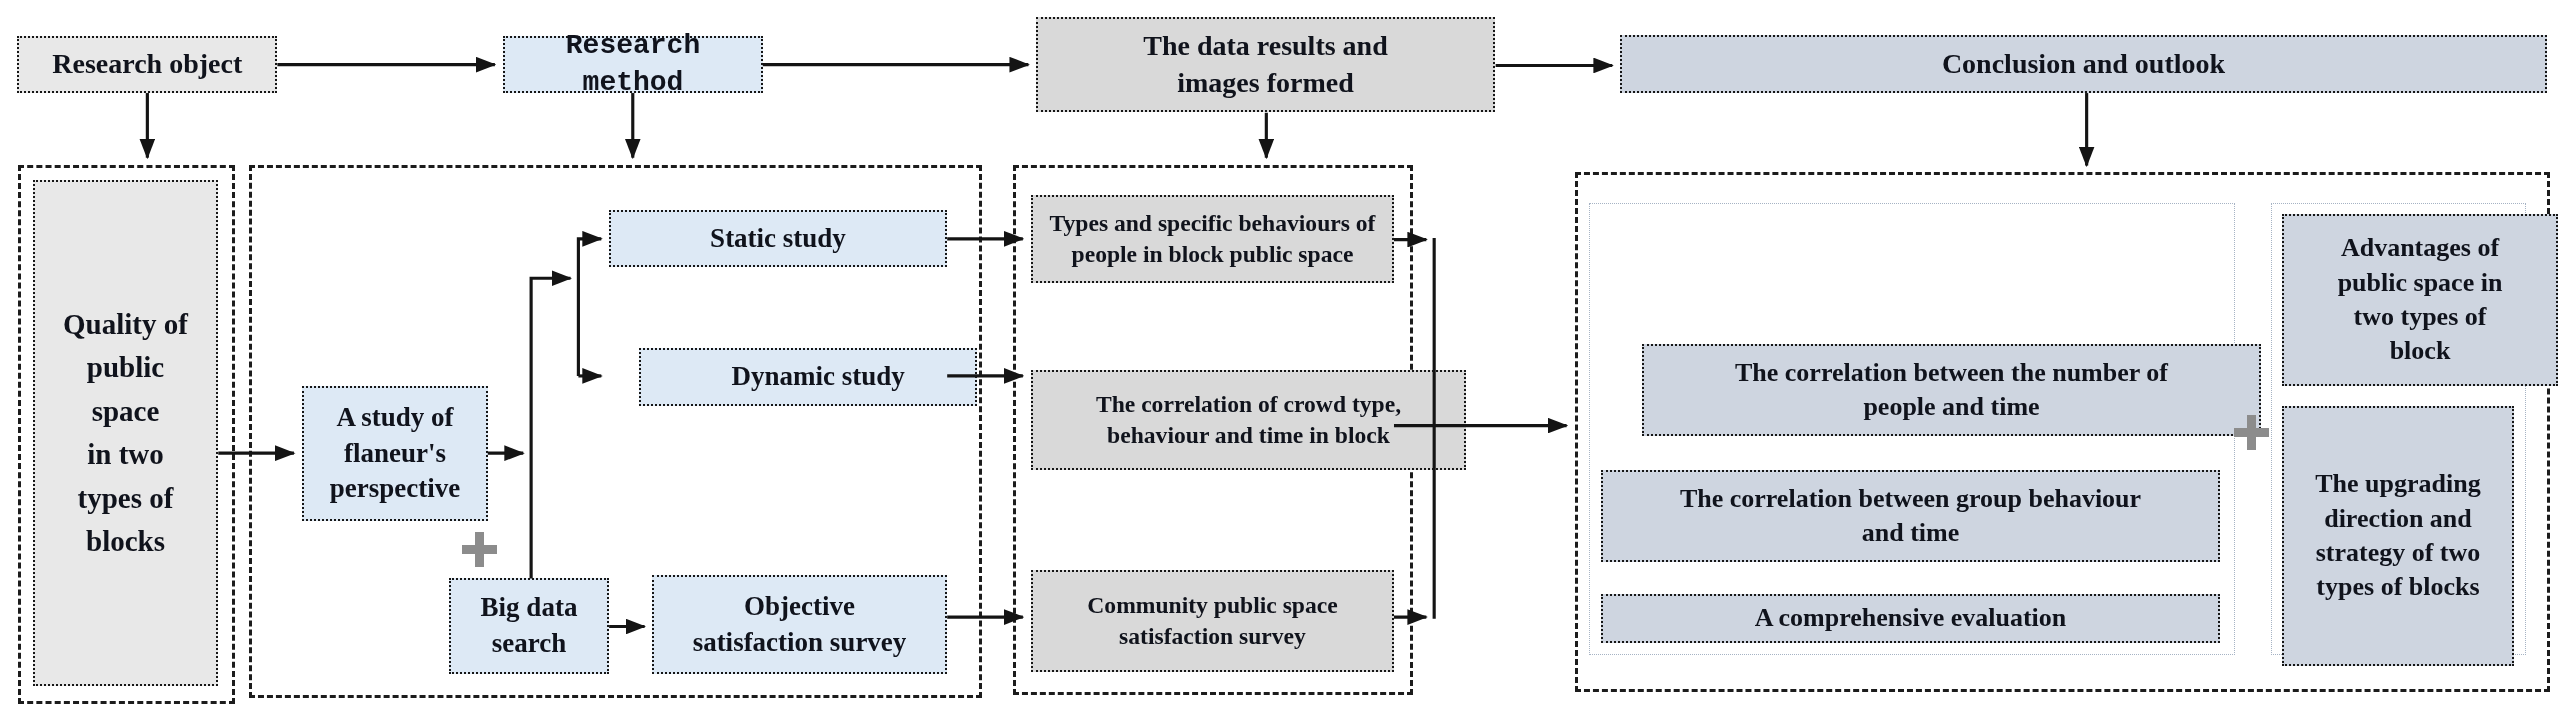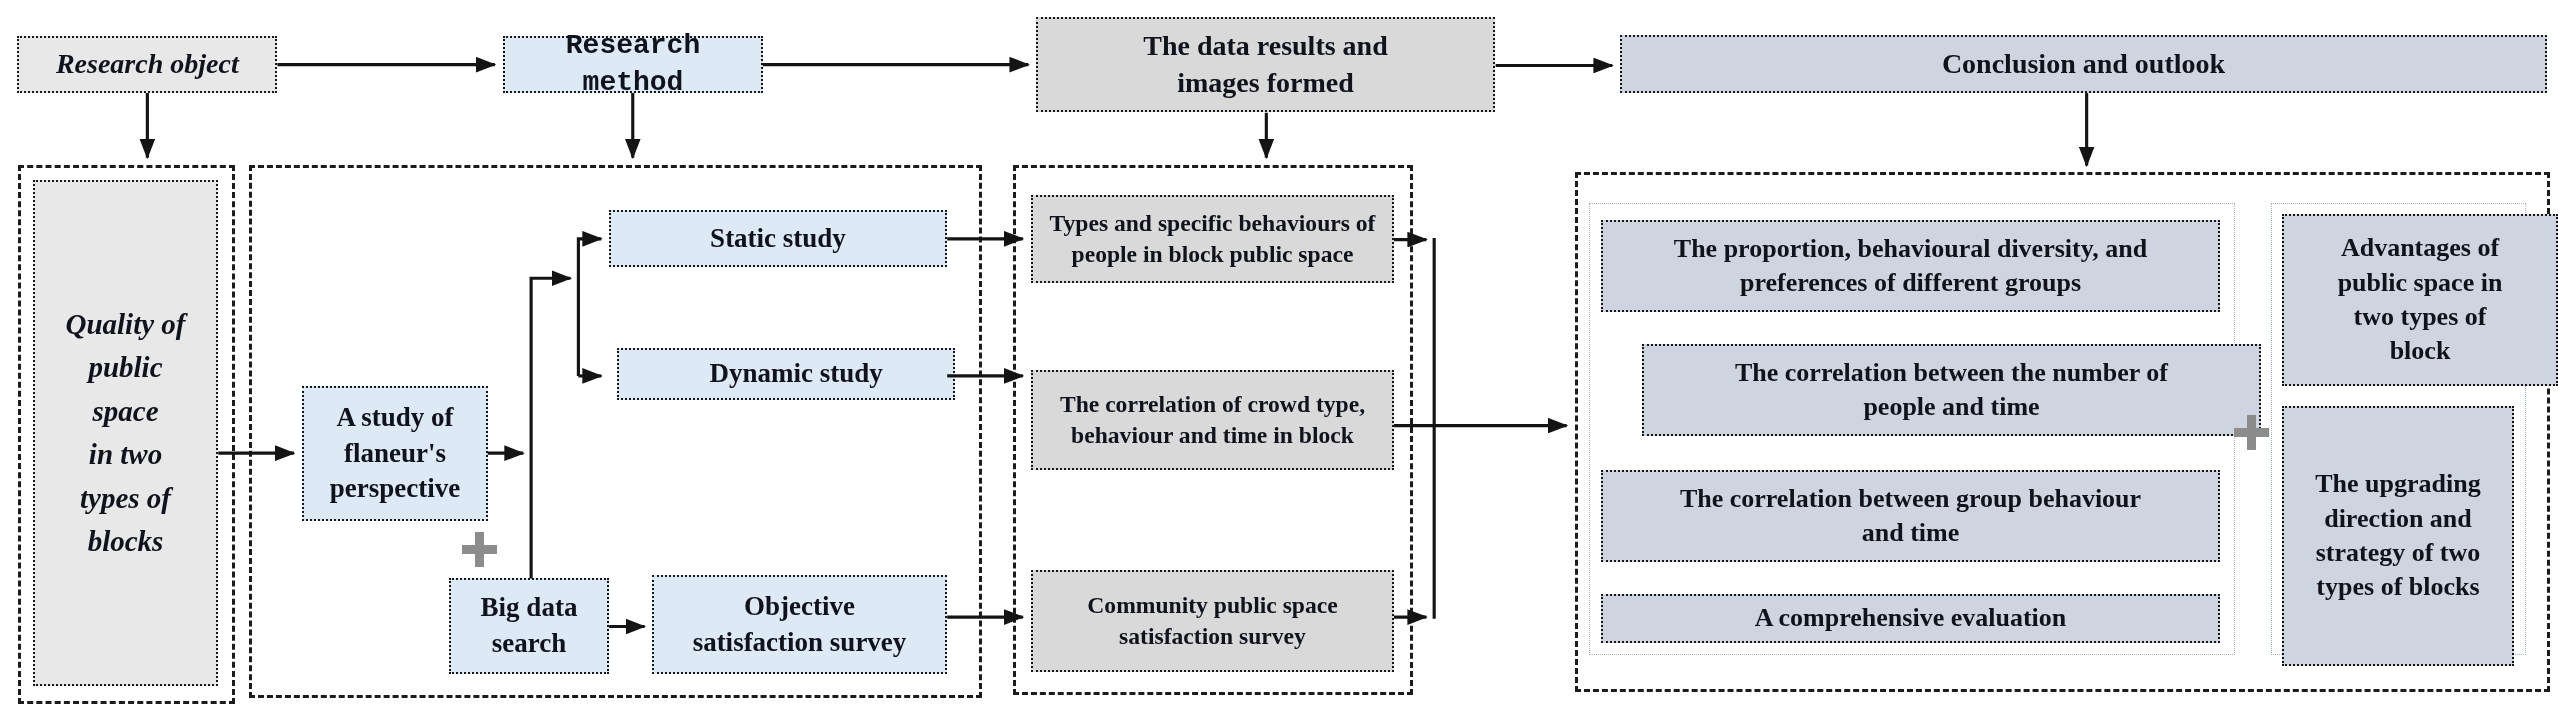--- a/index.html
+++ b/index.html
@@ -9,21 +9,21 @@
     font-family:"Liberation Serif","DejaVu Serif",serif;
   }
   .box{
     position:absolute;box-sizing:border-box;
     border:2.4px dotted #161616;
     display:flex;align-items:center;justify-content:center;
     text-align:center;font-weight:700;color:#10131c;
     white-space:pre-line;line-height:1.32;
     padding:3.2px 7.9px;
   }
-  .fill-lgray{background:#e8e8e8;font-style:italic;}
+  .fill-lgray{background:#e8e8e8;}
   .fill-gray{background:#d9d9d9;}
   .fill-blue{background:#dde9f5;}
   .fill-bgray{background:#ced5e0;}
   .fs36{font-size:28px;}
   .fs38{font-size:29px;line-height:1.5;}
   .fs34{font-size:27px;}
   .fs33{font-size:26px;}
   .fs30{font-size:23.6px;}
   .sect{
     position:absolute;box-sizing:border-box;
@@ -58,36 +58,34 @@
 blocks</div>
 
   <div class="sect" style="left:249px;top:165px;width:733px;height:533px;"></div>
   <div class="box fill-blue fs34" style="left:302px;top:386px;width:186px;height:135px;">A study of
 flaneur's
 perspective</div>
   <div class="plus" style="left:462px;top:532px;"></div>
   <div class="box fill-blue fs34" style="left:449px;top:578px;width:160px;height:96px;">Big data
 search</div>
   <div class="box fill-blue fs34" style="left:609px;top:210px;width:338px;height:57px;">Static study</div>
-  <div class="box fill-blue fs34" style="left:617px;top:348px;width:338px;height:52px;padding-left:28px;">Dynamic study</div>
+  <div class="box fill-blue fs34" style="left:639px;top:348px;width:338px;height:58px;padding-left:28px;">Dynamic study</div>
   <div class="box fill-blue fs34" style="left:652px;top:575px;width:295px;height:99px;">Objective
 satisfaction survey</div>
 
   <div class="sect" style="left:1013px;top:165px;width:400px;height:530px;"></div>
   <div class="box fill-gray fs30" style="left:1031px;top:195px;width:363px;height:88px;">Types and specific behaviours of
 people in block public space</div>
-  <div class="box fill-gray fs30" style="left:1031px;top:370px;width:363px;height:100px;">The correlation of crowd type,
+  <div class="box fill-gray fs30" style="left:1031px;top:370px;width:435px;height:100px;">The correlation of crowd type,
 behaviour and time in block</div>
   <div class="box fill-gray fs30" style="left:1031px;top:570px;width:363px;height:102px;">Community public space
 satisfaction survey</div>
 
   <div class="sect" style="left:1575px;top:172px;width:975px;height:520px;"></div>
   <div class="sub" style="left:1589px;top:203px;width:646px;height:452px;"></div>
-  <div class="box fill-bgray fs33" style="left:1601px;top:220px;width:619px;height:92px;">The proportion, behavioural diversity, and
-preferences of different groups</div>
   <div class="box fill-bgray fs33" style="left:1642px;top:344px;width:619px;height:92px;">The correlation between the number of
 people and time</div>
   <div class="box fill-bgray fs33" style="left:1601px;top:470px;width:619px;height:92px;">The correlation between group behaviour
 and time</div>
   <div class="box fill-bgray fs33" style="left:1601px;top:594px;width:619px;height:49px;">A comprehensive evaluation</div>
   <div class="plus" style="left:2234px;top:415px;"></div>
   <div class="sub" style="left:2271px;top:203px;width:255px;height:452px;"></div>
   <div class="box fill-bgray fs33" style="left:2282px;top:214px;width:276px;height:172px;">Advantages of
 public space in
 two types of

